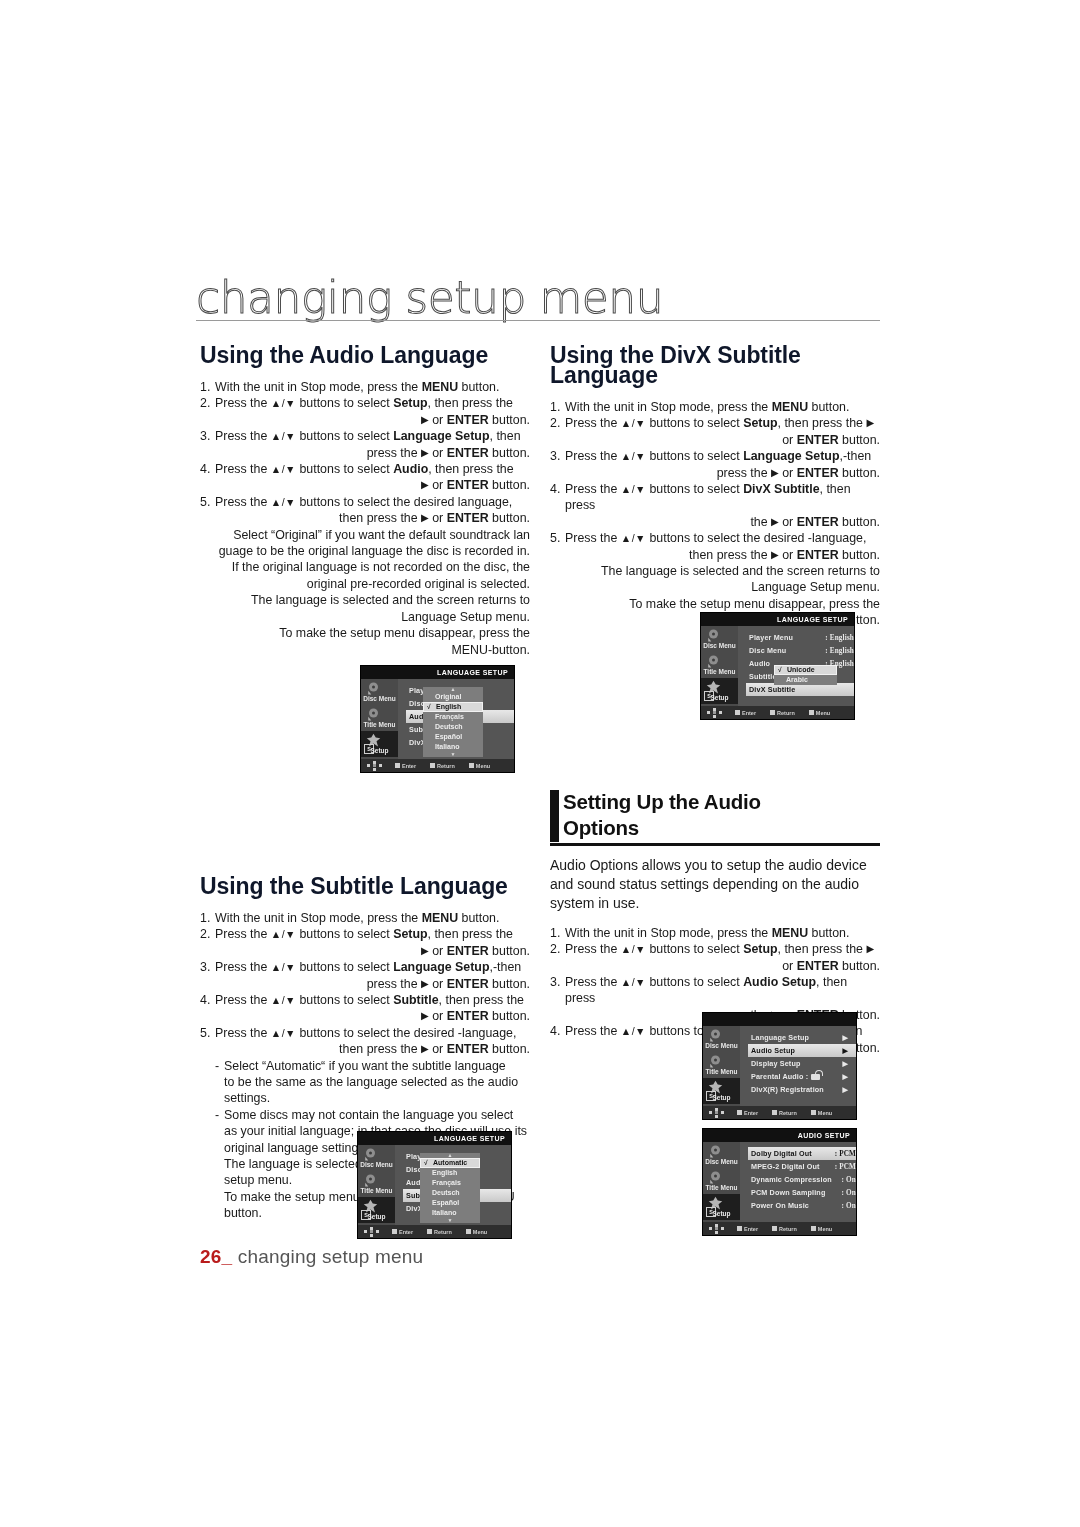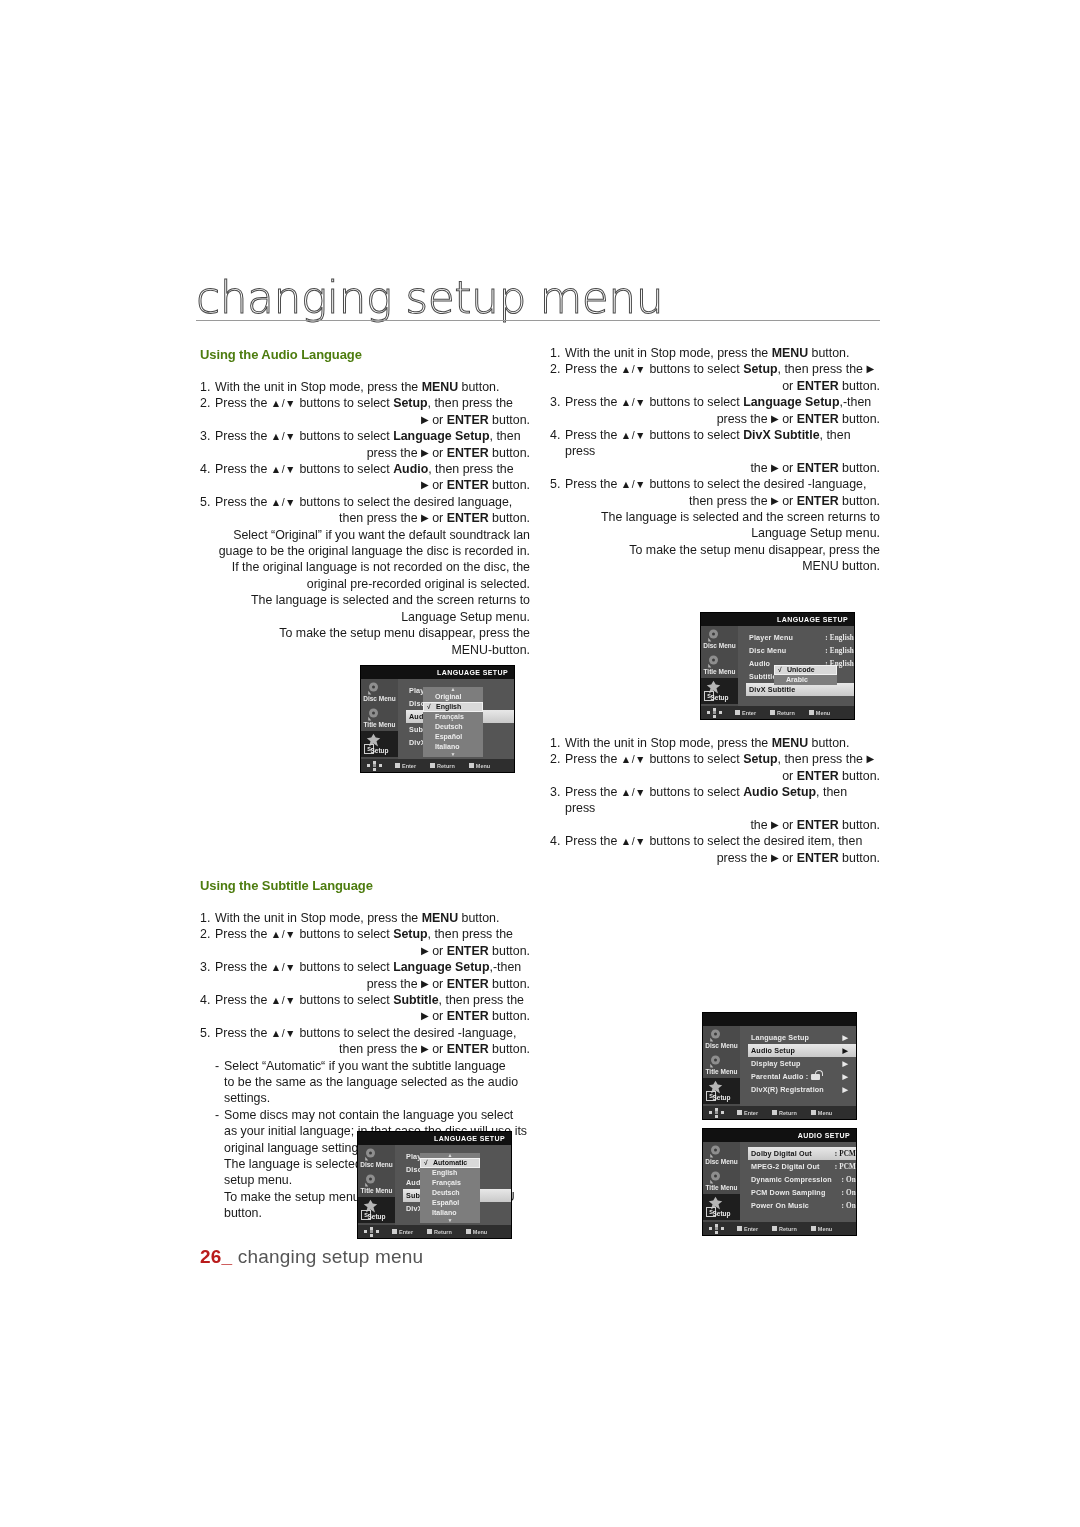--- a/index.html
+++ b/index.html
@@ -49,25 +49,25 @@
 
   
   .col {
     position: absolute;
     width: 330px;
   }
   .col-left  { left: 200px; top: 345px; }
   .col-right { left: 550px; top: 345px; }
 
   h2.sec-title {
-    font-size: 13px;
+    font-size: 23px;
     font-weight: bold;
     margin: 0 0 14px 0;
     letter-spacing: -0.1px;
-    color: #4d7c0f;
+    color: #0f172a;
     line-height: 20px;
   }
 
   
   ol.steps, ul.steps {
     list-style: none;
     margin: 0;
     padding: 0;
   }
   .step {
@@ -401,39 +401,49 @@
       <li class="step cont2"><span>The language is selected and the screen returns to</span></li>
       <li class="step cont2"><span>setup menu.</span></li>
       <li class="step cont2"><span>To make the setup menu disappear, press the MENU</span></li>
       <li class="step cont2"><span>button.</span></li>
     </ol>
 
 </div>
 
 <div class="col col-right">
 
+  <h2 class="sec-title">Using the DivX Subtitle Language</h2>
   <ol class="steps">
       <li class="step"><span class="num">1.</span><span>With the unit in Stop mode, press the <b>MENU</b> button.</span></li>
       <li class="step"><span class="num">2.</span><span>Press the <span class="ud">▲/▼</span> buttons to select <b>Setup</b>, then press the <span class="arr">▶</span></span></li>
       <li class="step cont"><span>or <b>ENTER</b> button.</span></li>
       <li class="step"><span class="num">3.</span><span>Press the <span class="ud">▲/▼</span> buttons to select <b>Language Setup</b>,-then</span></li>
       <li class="step cont"><span>press the <span class="arr">▶</span> or <b>ENTER</b> button.</span></li>
       <li class="step"><span class="num">4.</span><span>Press the <span class="ud">▲/▼</span> buttons to select <b>DivX Subtitle</b>, then press</span></li>
       <li class="step cont"><span>the <span class="arr">▶</span> or <b>ENTER</b> button.</span></li>
       <li class="step"><span class="num">5.</span><span>Press the <span class="ud">▲/▼</span> buttons to select the desired -language,</span></li>
       <li class="step cont"><span>then press the <span class="arr">▶</span> or <b>ENTER</b> button.</span></li>
       <li class="step cont"><span>The language is selected and the screen returns to</span></li>
       <li class="step cont"><span>Language Setup menu.</span></li>
       <li class="step cont"><span>To make the setup menu disappear, press the</span></li>
       <li class="step cont"><span>MENU button.</span></li>
     </ol>
 
   <div style="height:160px"></div>
 
-
+  <div class="block-head">
+    <div class="bar"></div>
+    <h2>
+      <span>Setting Up the Audio</span><br>
+      <span>Options</span>
+    </h2>
+    <div class="rule"></div>
+  </div>
+
+  <p class="intro-para">Audio Options allows you to setup the audio device and sound status settings depending on the audio system in use.</p>
 
   <ol class="steps">
       <li class="step"><span class="num">1.</span><span>With the unit in Stop mode, press the <b>MENU</b> button.</span></li>
       <li class="step"><span class="num">2.</span><span>Press the <span class="ud">▲/▼</span> buttons to select <b>Setup</b>, then press the <span class="arr">▶</span></span></li>
       <li class="step cont"><span>or <b>ENTER</b> button.</span></li>
       <li class="step"><span class="num">3.</span><span>Press the <span class="ud">▲/▼</span> buttons to select <b>Audio Setup</b>, then press</span></li>
       <li class="step cont"><span>the <span class="arr">▶</span> or <b>ENTER</b> button.</span></li>
       <li class="step"><span class="num">4.</span><span>Press the <span class="ud">▲/▼</span> buttons to select the desired item, then</span></li>
       <li class="step cont"><span>press the <span class="arr">▶</span> or <b>ENTER</b> button.</span></li>
     </ol>

